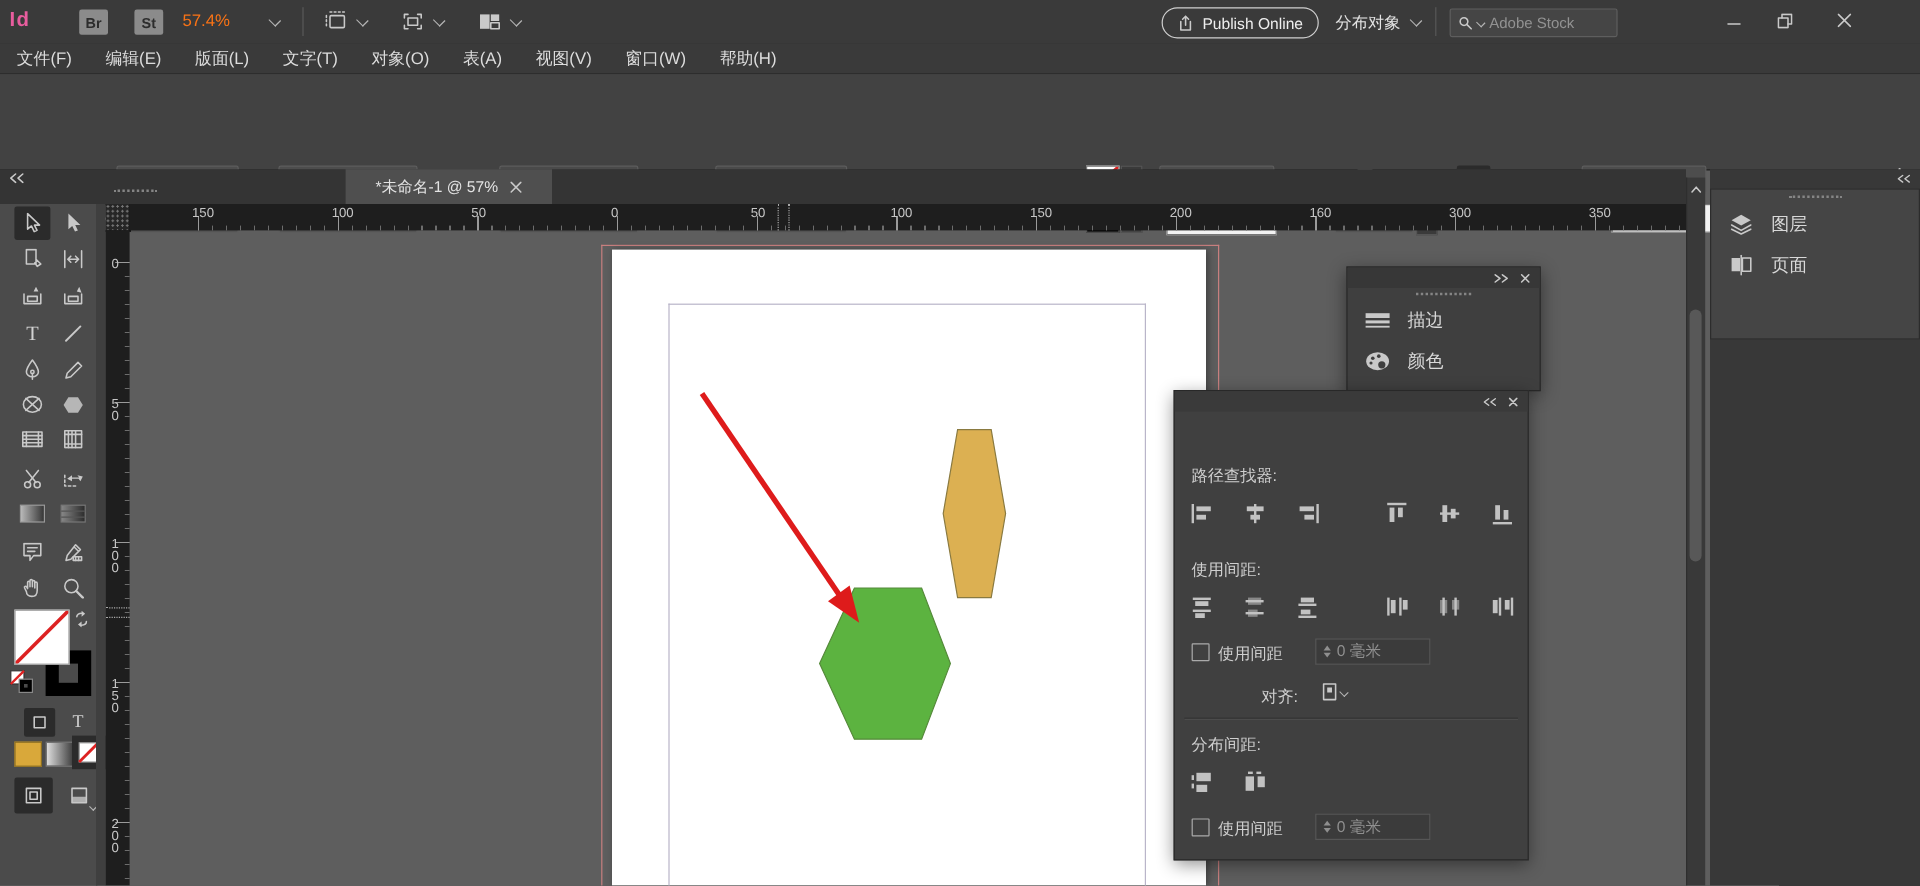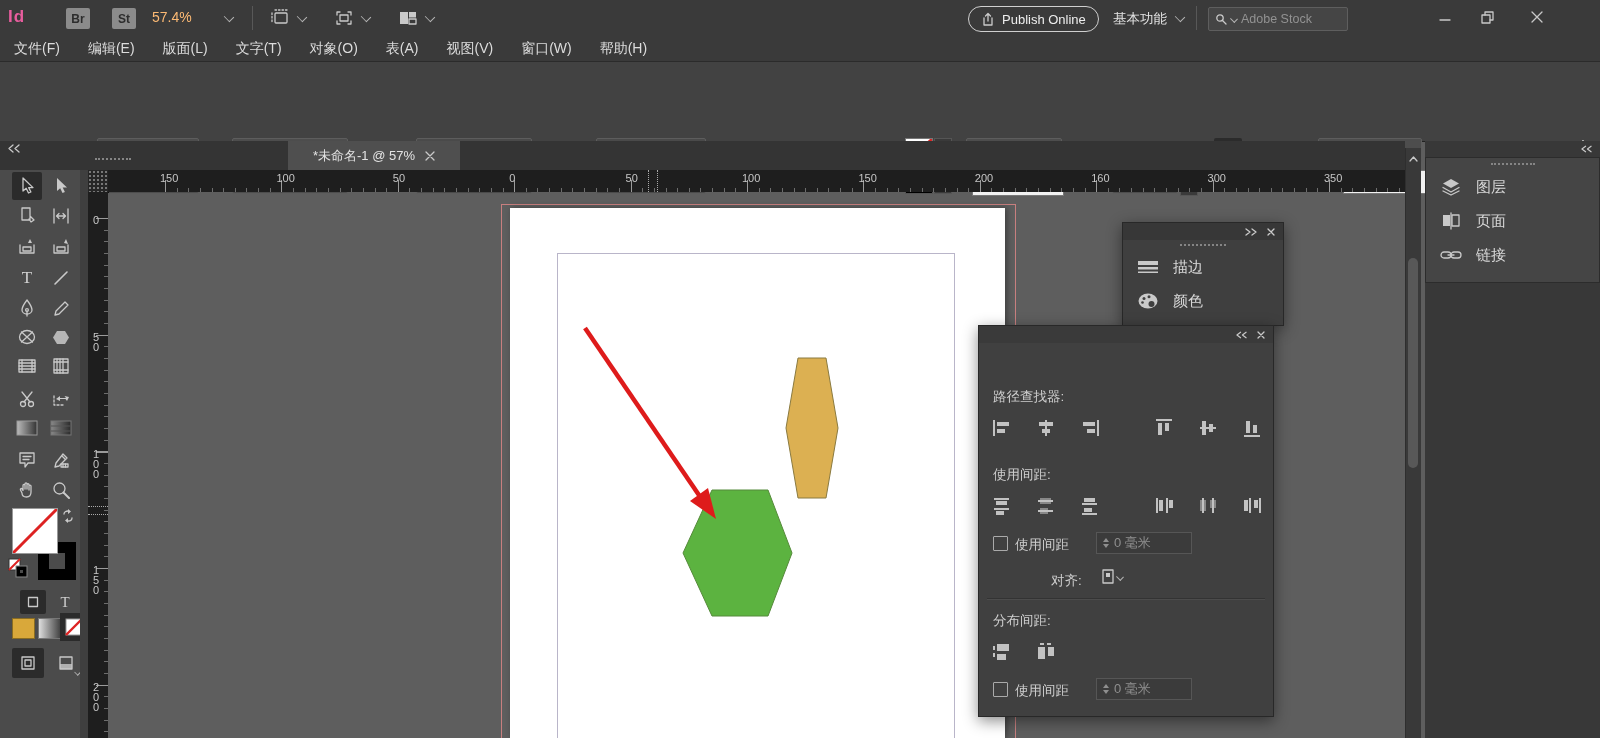--- a/index.html
+++ b/index.html
@@ -9,21 +9,21 @@
   .ic{display:flex;align-items:center;justify-content:center}
   svg.icon{stroke:#c9c9c9;fill:none;stroke-width:1.3;stroke-linecap:round;stroke-linejoin:round}
   svg.icon .f{fill:#c9c9c9;stroke:none}
   
   .titlebar{left:0;top:0;width:1600px;height:36px;background:#3a3a3a;border-bottom:1px solid #303030}
   .menubar{left:0;top:36px;width:1600px;height:26px;background:#3a3a3a;display:flex;align-items:center;gap:28px;padding-left:14px;box-sizing:border-box;border-bottom:1px solid #2b2b2b;font-size:14px;color:#dcdcdc}
   .menubar span{cursor:default}
   .controlbar{left:0;top:62px;width:1600px;height:79px;background:#424242;border-bottom:1px solid #222}
   .idlogo{left:8px;top:7px;font-weight:bold;font-size:17px;color:#e85d9e;letter-spacing:1px}
   .appbtn{top:8px;width:24px;height:21px;background:#8b8b8b;color:#2d2d2d;font-size:12px;font-weight:bold;border-radius:2px;display:flex;align-items:center;justify-content:center}
-  .zoomtxt{top:9px;font-size:14px;color:#fdba74}
+  .zoomtxt{top:9px;font-size:14px;color:#f97316}
   .chev{display:inline-block;width:7px;height:7px;border-right:1.6px solid #b5b5b5;border-bottom:1.6px solid #b5b5b5;transform:rotate(45deg) scale(1,.85)}
   .vsep{top:6px;width:1px;height:24px;background:#585858}
   .pill{top:6px;height:24px;border:1px solid #cfcfcf;border-radius:13px;display:flex;align-items:center;gap:7px;padding:0 12px;font-size:13px;color:#eee}
   .searchbox{top:7px;width:126px;height:22px;background:#454545;border:1px solid #5e5e5e;border-radius:2px;display:flex;align-items:center;gap:4px;padding:0 6px;font-size:12.5px;color:#929292}
   .winbtn{top:0;width:34px;height:34px}
   
   .fld{position:absolute;height:24px;background:#4d4d4d;border:1px solid #5d5d5d;border-radius:2px;display:flex;align-items:center;gap:4px;padding:0 5px;font-size:13px;color:#ddd;box-sizing:border-box}
   .fld.dark{background:#4a4a4a}
   .lbl{position:absolute;font-size:13px;color:#cfcfcf}
   .stp{display:inline-flex;flex-direction:column;gap:2px;align-items:center}
@@ -110,21 +110,21 @@
       </svg>
   </div>
   <span class="ab chev" style="left:426px;top:13px"></span>
 
   <div class="ab pill" style="left:968px">
     <svg class="icon" width="14" height="15" viewBox="0 0 14 15">
         <path d="M3 6v7h8V6M7 9V1.5M4.5 4L7 1.5 9.5 4"></path>
       </svg>
     <span>Publish Online</span>
   </div>
-  <div class="ab" style="left:1113px;top:10px;font-size:13.5px;color:#e3e3e3">基本功能</div>
+  <div class="ab" style="left:1113px;top:10px;font-size:13.5px;color:#e3e3e3">分布对象</div>
   <span class="ab chev" style="left:1176px;top:13px"></span>
   <div class="ab vsep" style="left:1196px"></div>
   <div class="ab searchbox" style="left:1208px">
     <svg class="icon" width="12" height="12" viewBox="0 0 12 12">
         <circle cx="5" cy="5" r="3.2"></circle>
         <path d="M7.5 7.5L11 11"></path>
       </svg>
     <span class="chev" style="width:5px;height:5px"></span>
     <span>Adobe Stock</span>
   </div>
@@ -924,22 +924,14 @@
       <span>图层</span>
     </div>
     <div class="panelitem">
       <svg class="icon" width="22" height="18" viewBox="0 0 22 18">
           <path class="f" d="M3 3h7v11H3z"></path>
           <path d="M12 3h7v11h-7z"></path>
           <path d="M11 1v16"></path>
         </svg>
       <span>页面</span>
     </div>
-    <div class="panelitem">
-      <svg class="icon" width="22" height="14" viewBox="0 0 22 14">
-          <rect x="1" y="4" width="10" height="6" rx="3"></rect>
-          <rect x="11" y="4" width="10" height="6" rx="3"></rect>
-          <path d="M8 7h6"></path>
-        </svg>
-      <span>链接</span>
-    </div>
   </div>
 </div>
 
 </body></html>

